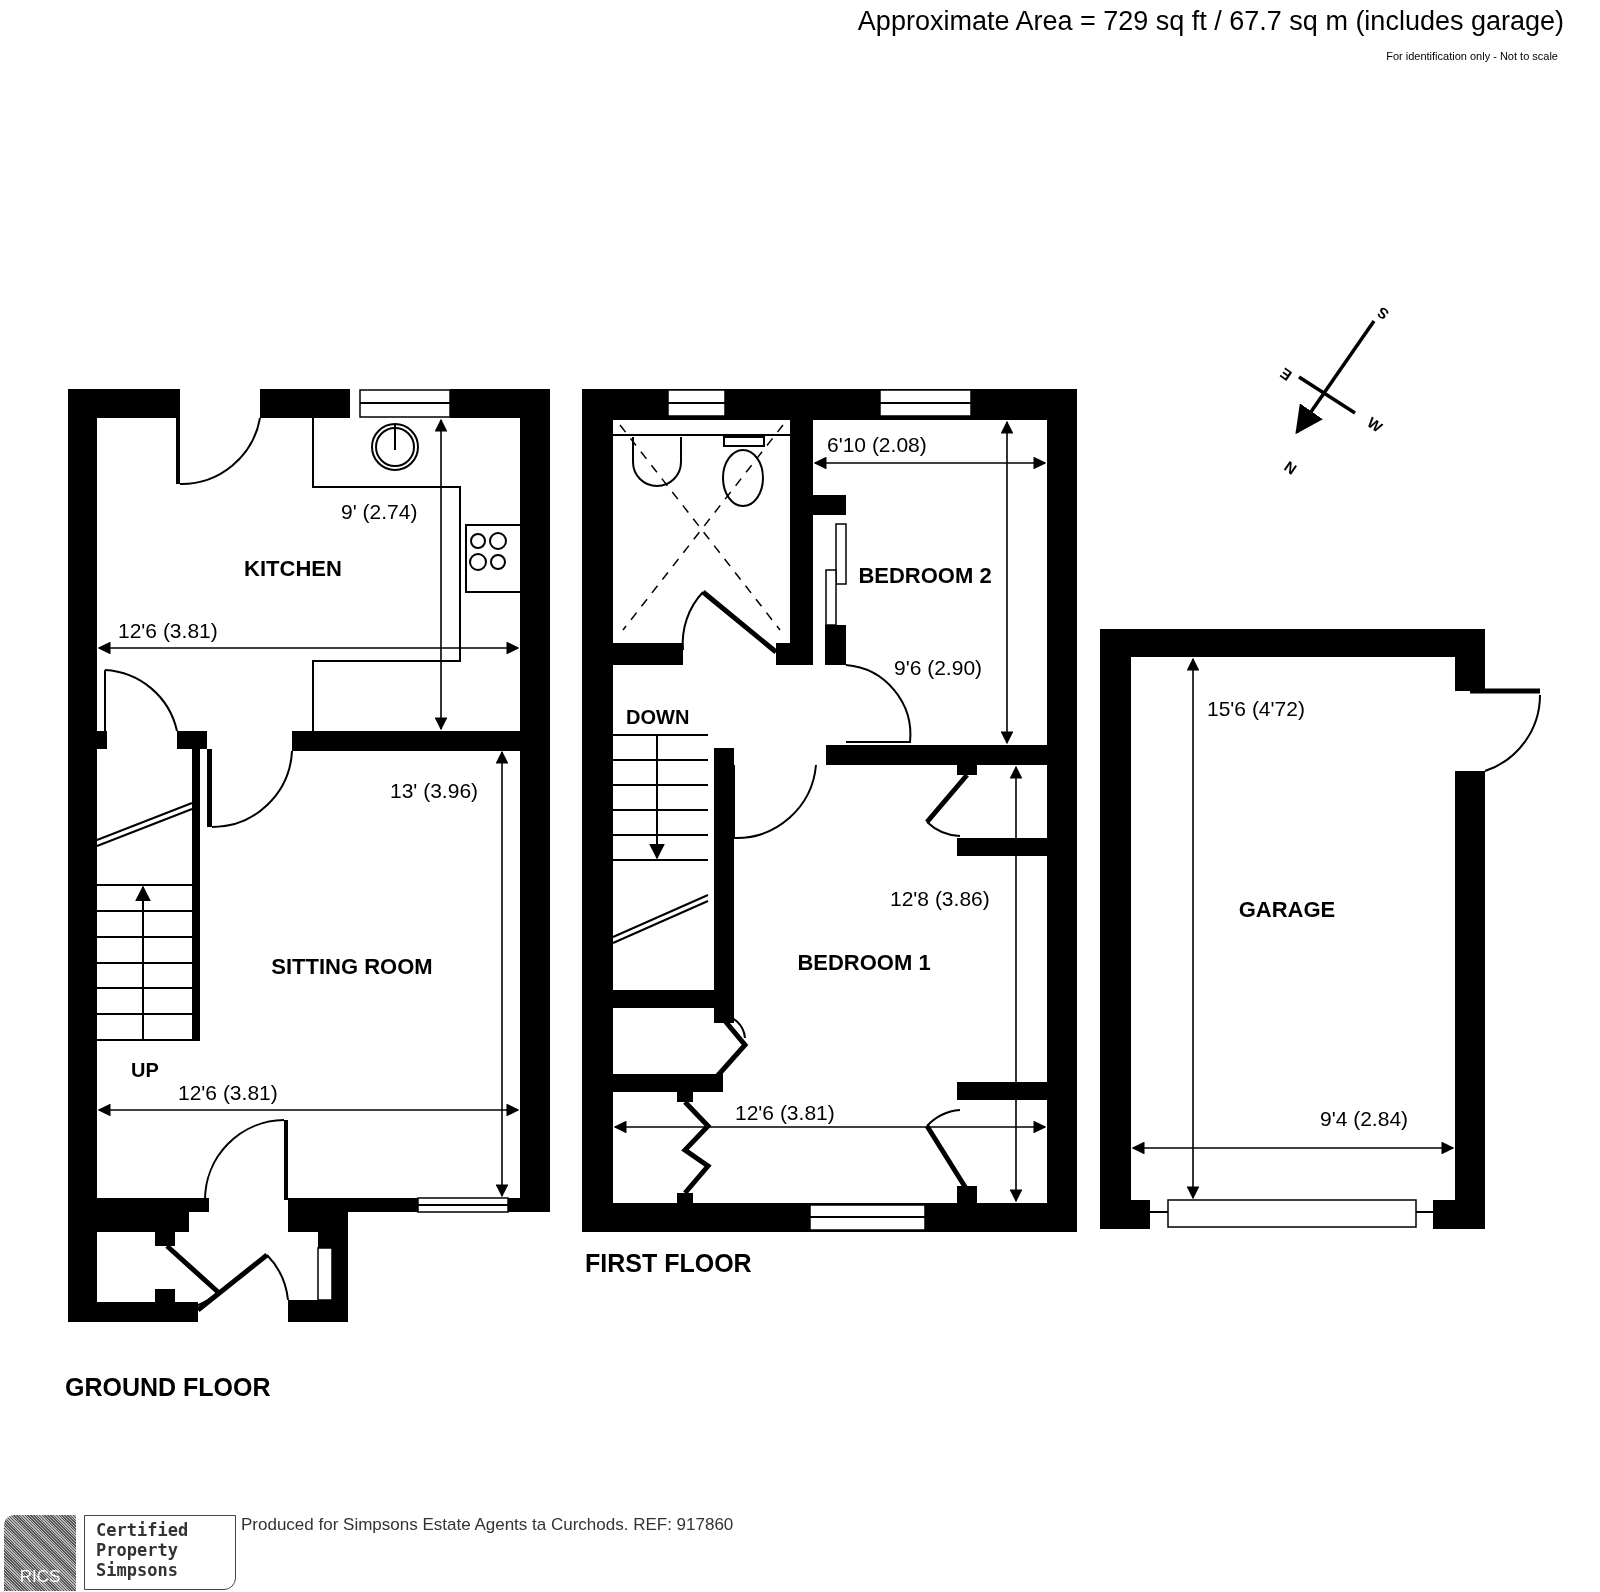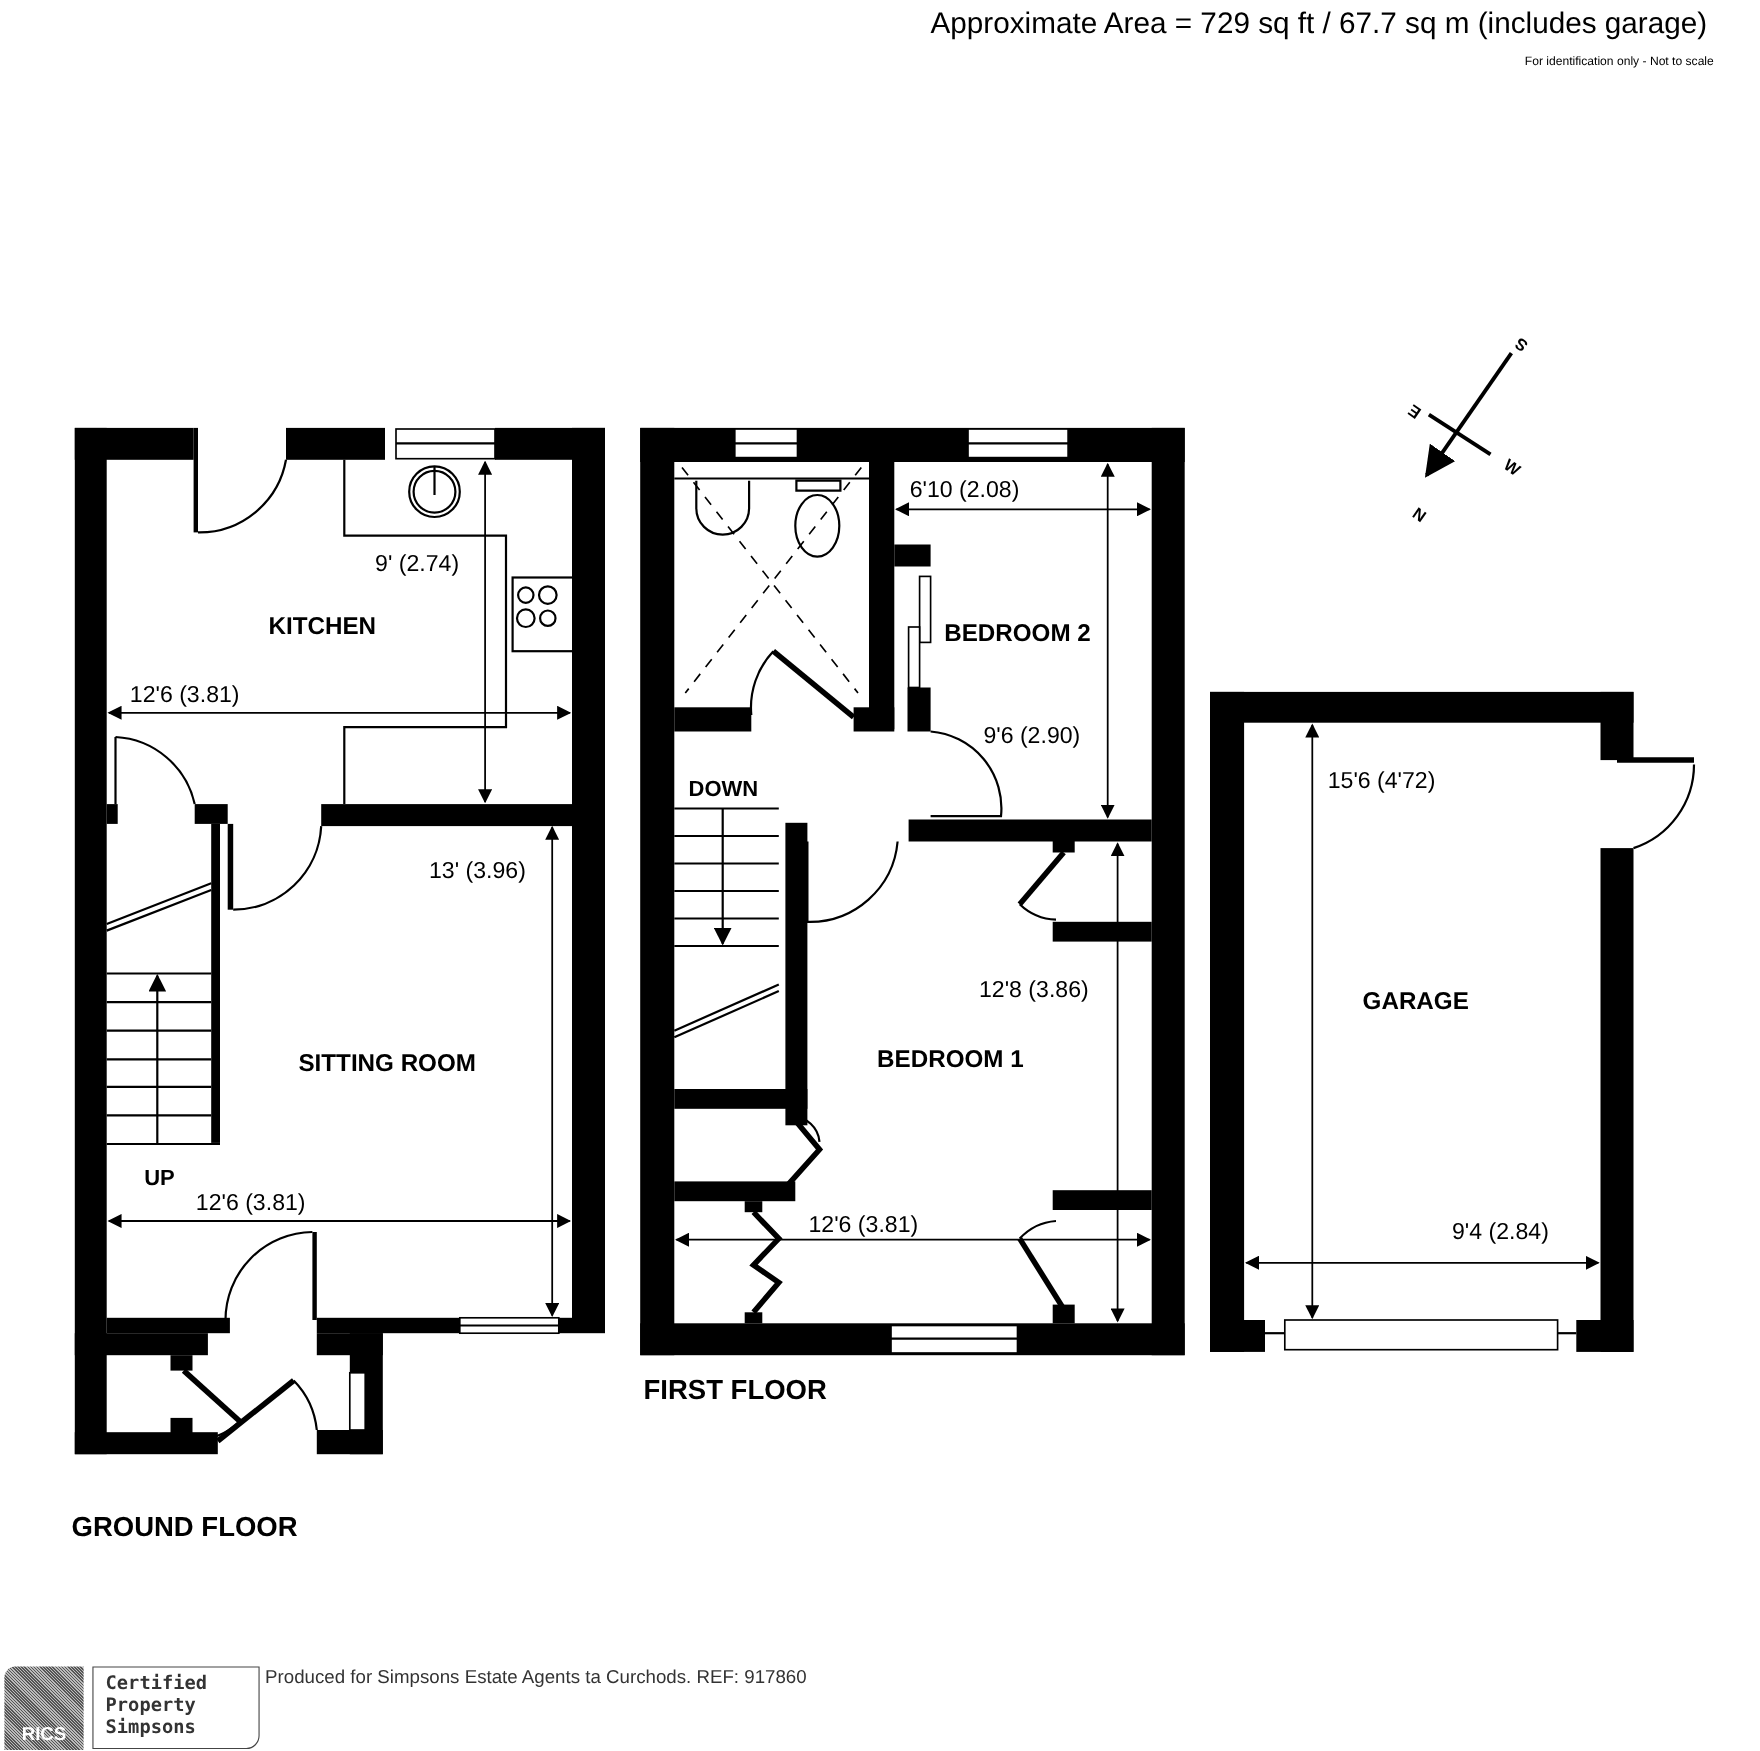--- a/index.html
+++ b/index.html
@@ -1,34 +1,34 @@
 <!DOCTYPE html>
 <html><head>
 <meta charset="utf-8">
 <style>
   html, body { margin: 0; padding: 0; background: #ffffff; }
   body { width: 1600px; height: 1592px; position: relative; overflow: hidden;
          font-family: "Liberation Sans", sans-serif; color: #000; }
   .abs { position: absolute; }
-  .area-title { right: 48px; top: 6px; font-size: 27px; white-space: nowrap; text-align: center; }
+  .area-title { right: 36px; top: 6px; font-size: 27px; white-space: nowrap; text-align: center; }
   .disclaimer { right: 42px; top: 50px; font-size: 11px; white-space: nowrap; }
   svg.plan { position: absolute; left: 0; top: 0; width: 1600px; height: 1592px; }
   .wall { fill: #000; }
   .thin { stroke: #000; stroke-width: 2; fill: none; }
   .thick { stroke: #000; stroke-width: 5; fill: none; }
   .dash { stroke: #000; stroke-width: 1.5; fill: none; stroke-dasharray: 9 8; }
   .dim { stroke: #000; stroke-width: 1.6; fill: none; }
   .win { fill: #fff; stroke: #000; stroke-width: 1.5; }
   .room-label { font-family: "Liberation Sans", sans-serif; font-weight: bold; font-size: 22px; }
   .dim-label { font-family: "Liberation Sans", sans-serif; font-size: 21px; }
   .floor-label { font-family: "Liberation Sans", sans-serif; font-weight: bold; font-size: 25px; }
   .compass-label { font-family: "Liberation Sans", sans-serif; font-weight: bold; font-size: 15px; }
   .rics-logo { left: 4px; top: 1515px; width: 72px; height: 76px; background:
        repeating-linear-gradient(45deg, #555 0 1px, #bbb 1px 2px); border-radius: 10px 0 0 0;
-       color: #fff; font-weight: bold; font-size: 17px; display: flex; align-items: flex-end;
+       color: #fff; font-weight: normal; font-size: 17px; display: flex; align-items: flex-end;
        justify-content: center; padding-bottom: 4px; box-sizing: border-box; }
   .cert-box { left: 84px; top: 1515px; width: 152px; height: 75px; border: 1.5px solid #444;
        border-radius: 0 0 12px 0; box-sizing: border-box; padding: 4px 0 0 11px;
        font-family: "DejaVu Sans Mono", monospace; font-size: 17px; line-height: 20px; color: #333; font-weight: bold; }
   .footer-text { left: 241px; top: 1513px; font-size: 17px; line-height: 23px; color: #333; white-space: nowrap; }
 </style>
 </head>
 <body>
 
 <div class="abs area-title">Approximate Area = 729 sq ft / 67.7 sq m (includes garage)</div>

